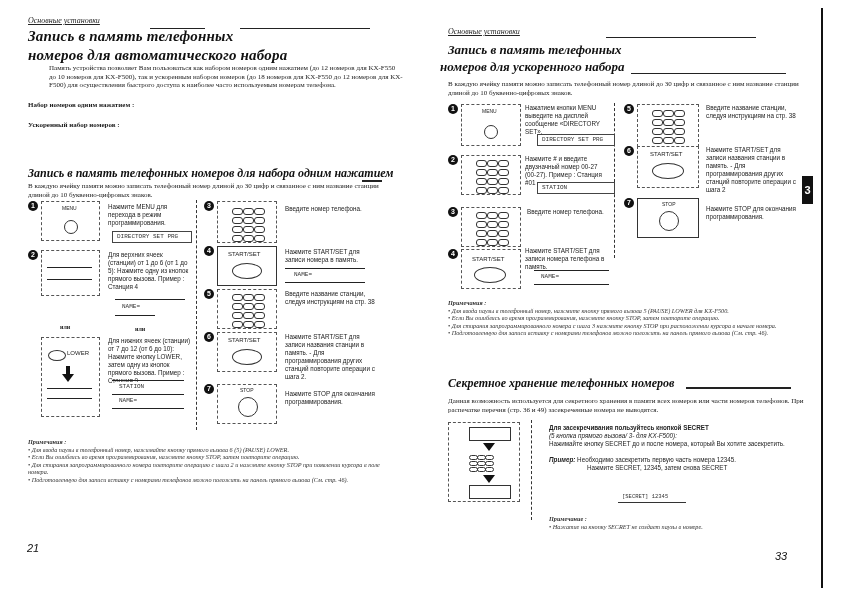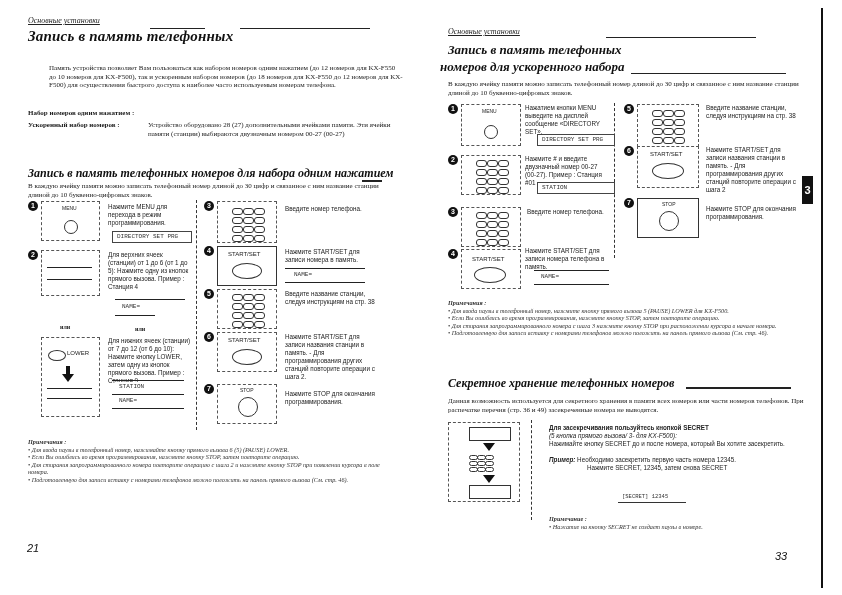--- a/index.html
+++ b/index.html
@@ -34,31 +34,31 @@
   .def-label{font-weight:bold;}
 </style>
 </head>
 <body>
 
 <div class="page left">
   <div class="abs section-hdr" style="left:28px;top:16px;">Основные установки</div>
   <div class="rule" style="left:150px;top:28px;width:55px;"></div>
   <div class="rule" style="left:240px;top:28px;width:130px;"></div>
   <div class="abs title" style="left:28px;top:27px;">Запись в память телефонных</div>
+  <div class="abs title" style="left:28px;top:46px;">номеров для автоматического набора</div>
   <div class="abs body" style="left:28px;top:64px;width:355px;margin-left:21px;">Память устройства позволяет Вам пользоваться как набором номеров одним нажатием (до 12 номеров для KX-F550 до 10 номеров для KX-F500), так и ускоренным набором номеров (до 18 номеров для KX-F550 до 12 номеров для KX-F500) для осуществления быстрого доступа к наиболее часто используемым номерам телефона.</div>
 
   <div class="abs body" style="left:28px;top:101px;width:365px;">
-    <div style="display:flex;margin-top:8px;">
+    <div style="display:flex;">
       <span class="def-label" style="width:120px;flex:none;">Набор номеров одним нажатием :</span>
     </div>
   </div>
   <div class="abs body" style="left:28px;top:121px;width:365px;">
     <div style="display:flex;">
       <span class="def-label" style="width:120px;flex:none;">Ускоренный набор номеров :</span>
-      <span>Устройство оборудовано 28 (27) дополнительными ячейками памяти. Эти ячейки памяти (станции) выбираются двузначным номером 00-27 (00-27)</span>
     </div>
   </div>
 
   <div class="abs title2" style="left:28px;top:166px;">Запись в память телефонных номеров для набора одним нажатием</div>
   <div class="rule" style="left:362px;top:180px;width:20px;border-top-width:2px;"></div>
   <div class="abs body" style="left:28px;top:182px;width:360px;">В каждую ячейку памяти можно записать телефонный номер длиной до 30 цифр и связанное с ним название станции длиной до 10 буквенно-цифровых знаков.</div>
 
   <div class="dashv" style="left:196px;top:200px;height:230px;"></div>
 
   <div class="num" style="left:28px;top:201px;">1</div>

